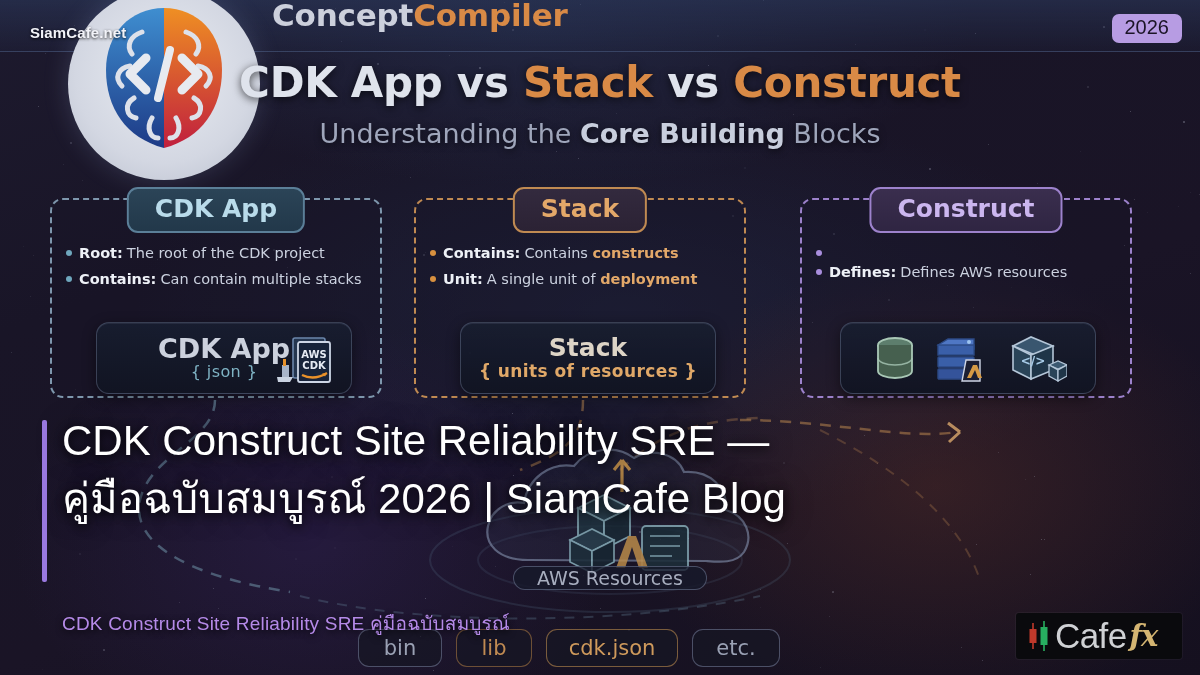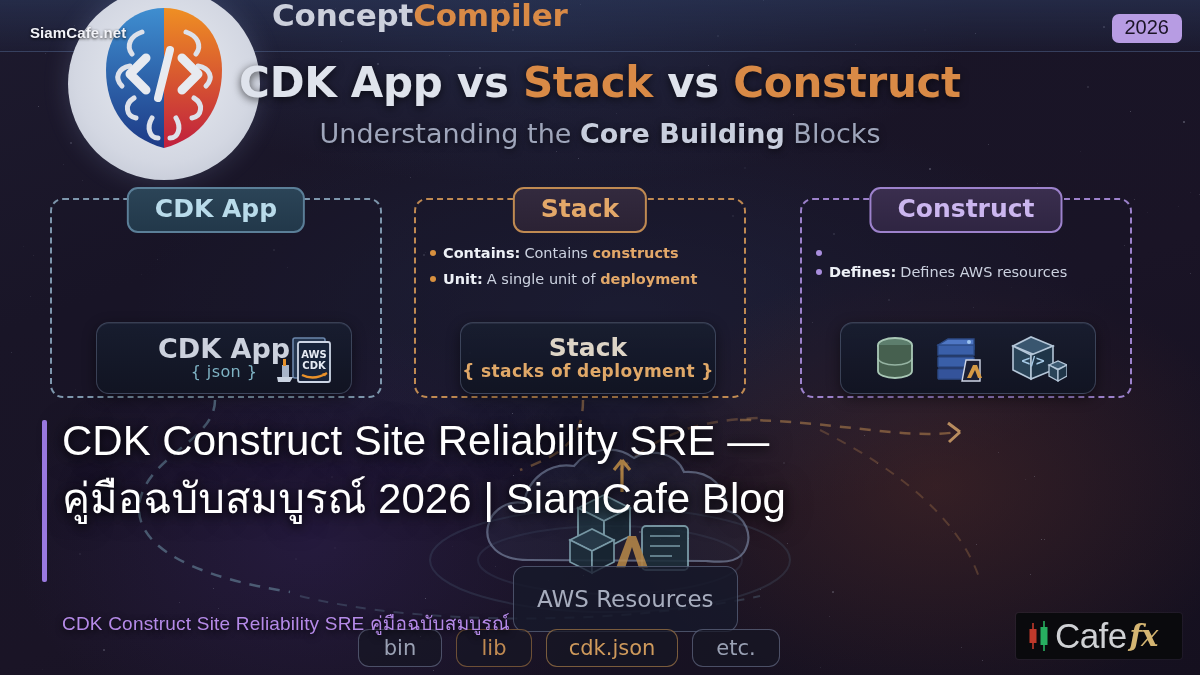--- a/index.html
+++ b/index.html
@@ -118,24 +118,24 @@
   
   .cdkmark { position:absolute; right:16px; top:12px; width:62px; height:50px; }
 
   
   .iconrow { display:flex; align-items:center; gap:13px; }
 
   
   #cloud { position:absolute; left:470px; top:440px; width:300px; height:165px; z-index:1; opacity:.92; }
   #awsres {
     position:absolute; left:513px; top:566px; z-index:3;
-    padding:19px 23px; border-radius:12px;
+    padding:0 23px; border-radius:12px;
     border:1px solid rgba(150,163,196,.40);
     background:rgba(23,25,42,.80);
-    font-size:23px; color:#a7adbe;
+    font-size:19px; color:#a7adbe;
   }
   .fpill {
     position:absolute; top:629px; z-index:3;
     padding:6px 0; border-radius:11px; text-align:center;
     font-size:21px; border:1px solid;
     background:rgba(22,22,36,.72);
   }
   #f1 { left:358px; width:84px; border-color:rgba(150,163,196,.42); color:#9aa1b4; }
   #f2 { left:456px; width:76px; border-color:rgba(180,128,70,.55); color:#c08a52; }
   #f3 { left:546px; width:132px; border-color:rgba(190,140,78,.60); color:#cf9a5c; }
@@ -400,20 +400,30 @@
 
   <div id="h1">
     <span class="w">CDK App vs </span><span class="o">Stack</span><span class="w"> vs </span><span class="o">Construct</span>
   </div>
   <div id="h2">
     <span>Understanding the </span><span class="hi">Core Building</span><span> Blocks</span>
   </div>
 
   <div class="card" id="c1">
     <div class="pill">CDK App</div>
+    <div class="bullets">
+      <div class="bl">
+        <span class="dot"></span>
+        <span><span class="k">Root:</span><span class="v">The root of the CDK project</span></span>
+      </div>
+      <div class="bl">
+        <span class="dot"></span>
+        <span><span class="k">Contains:</span><span class="v">Can contain multiple stacks</span></span>
+      </div>
+    </div>
     <div class="viz">
       <div class="vizlabel">
         <div class="vz1">CDK App</div>
         <div class="vz2">{ json }</div>
       </div>
       <svg class="cdkmark" viewBox="0 0 62 50">
         <rect x="20" y="3" width="32" height="40" rx="2" fill="#24354e" stroke="#6b86ab" stroke-width="1.6"></rect>
         <rect x="25" y="7" width="32" height="40" rx="2" fill="#17233a" stroke="#cdd6e6" stroke-width="1.8"></rect>
         <text x="41" y="23" font-family="DejaVu Sans, sans-serif" font-size="10" font-weight="700" fill="#e6ebf4" text-anchor="middle">AWS</text>
         <text x="41" y="34" font-family="DejaVu Sans, sans-serif" font-size="10" font-weight="700" fill="#e6ebf4" text-anchor="middle">CDK</text>
@@ -434,21 +444,21 @@
         <span><span class="k">Contains:</span><span class="v">Contains </span><span class="em">constructs</span></span>
       </div>
       <div class="bl">
         <span class="dot"></span>
         <span><span class="k">Unit:</span><span class="v">A single unit of </span><span class="em">deployment</span></span>
       </div>
     </div>
     <div class="viz">
       <div class="vizlabel">
         <div class="vz1">Stack</div>
-        <div class="vz2">{ stacks of deployment }</div>
+        <div class="vz2">{ units of resources }</div>
       </div>
     </div>
   </div>
 
   <div class="card" id="c3">
     <div class="pill">Construct</div>
     <div class="bullets">
       <div class="bl">
         <span class="dot"></span>
       </div>

